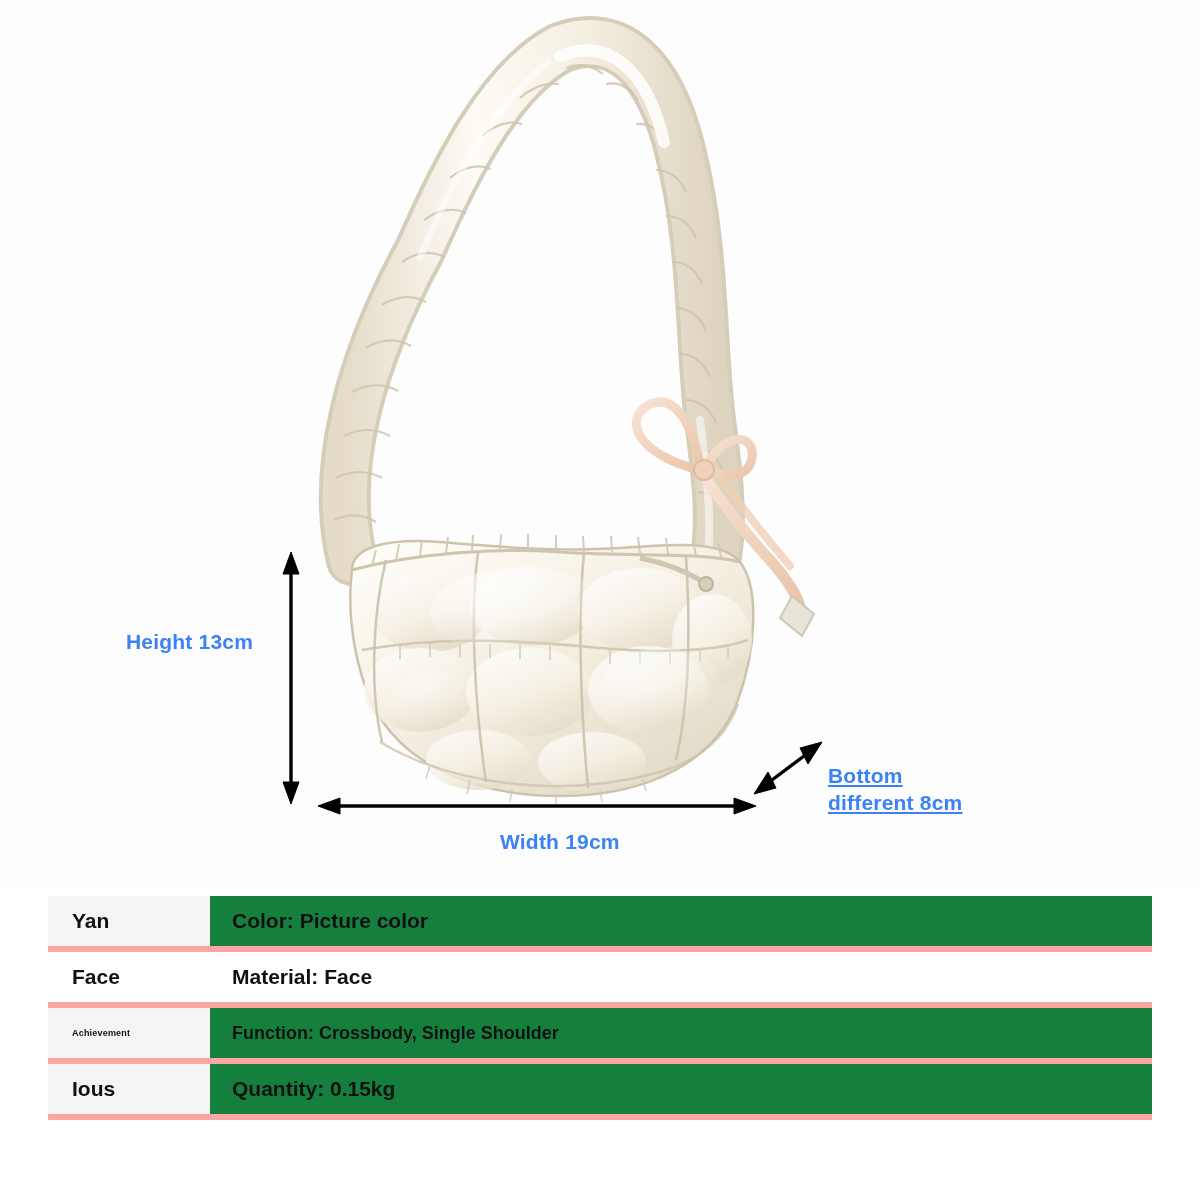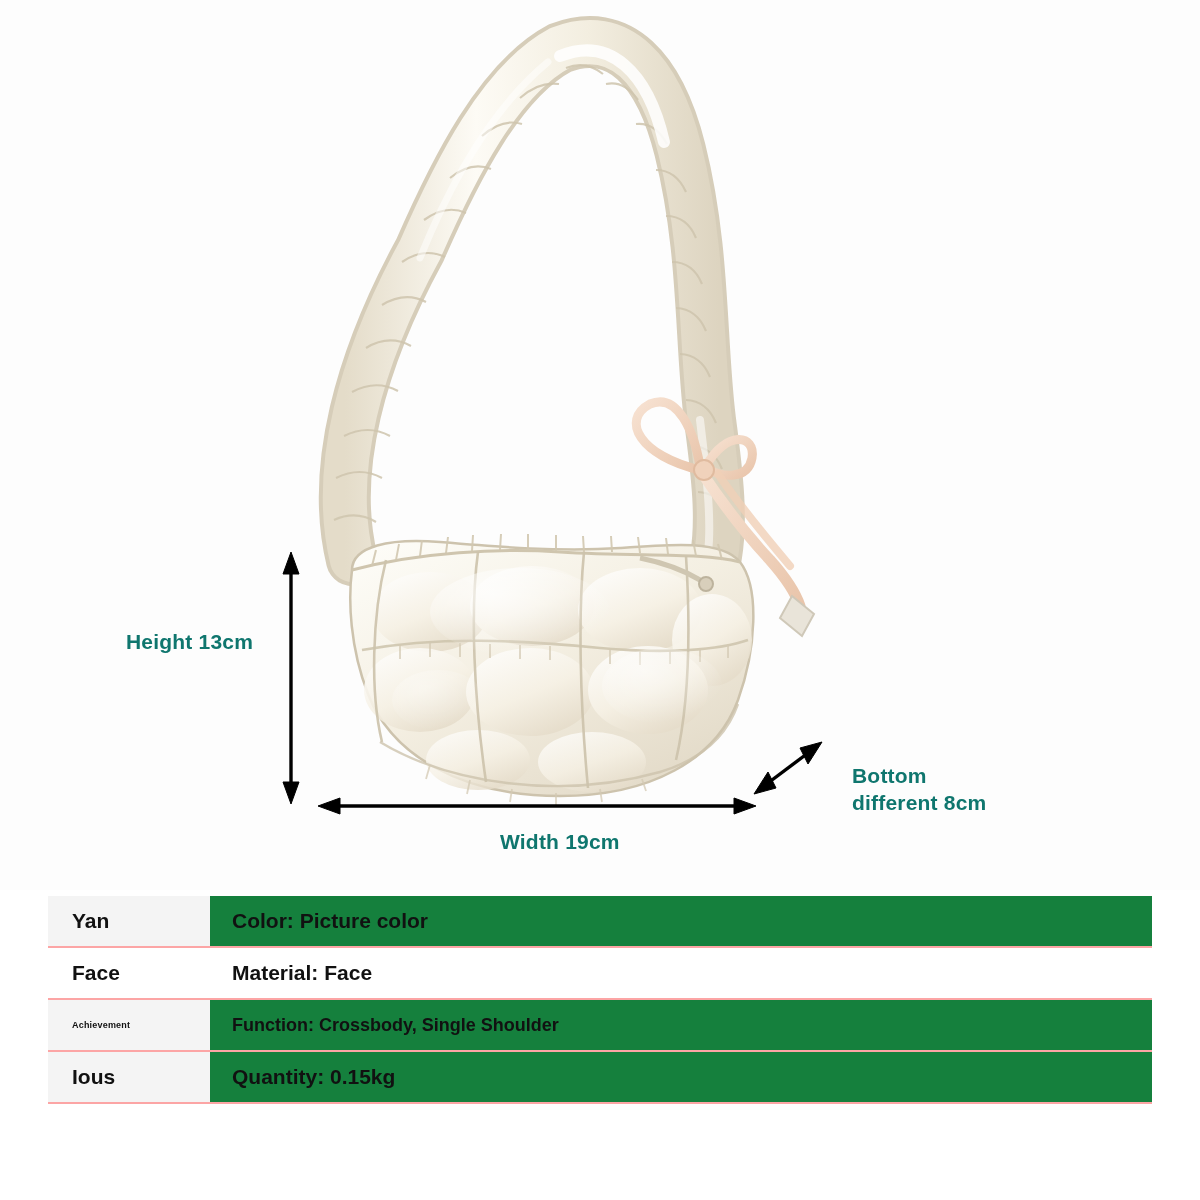--- a/index.html
+++ b/index.html
@@ -25,39 +25,39 @@
   .bag-svg {
     position: absolute;
     left: 0;
     top: 0;
   }
   
   .dim-label {
     position: absolute;
     font-weight: bold;
     font-size: 21px;
-    color: #0f766e;
+    color: #3b82f6;
     letter-spacing: .2px;
     white-space: nowrap;
   }
   .dim-height { left: 126px; top: 630px; }
   .dim-width  { left: 500px; top: 830px; }
-  .dim-bottom { left: 852px; top: 763px; line-height: 1.28; font-size: 21px; white-space: normal; width: 180px;}
+  .dim-bottom { left: 828px; top: 763px; line-height: 1.28; font-size: 21px; white-space: normal; width: 180px; text-decoration: underline;}
 
   
   .spec-table {
     position: absolute;
     left: 48px;
     top: 896px;
     width: 1104px;
     border-collapse: collapse;
     font-size: 19px;
   }
   .spec-table tr {
-    border-bottom: 2px solid #fca5a5;
+    border-bottom: 6px solid #fca5a5;
   }
   .spec-table tr.no-line { border-bottom: none; }
   .spec-table td {
     padding: 13px 8px 13px 22px;
     vertical-align: middle;
   }
   .spec-table td.key {
     width: 130px;
     font-weight: bold;
     font-size: 21px;

